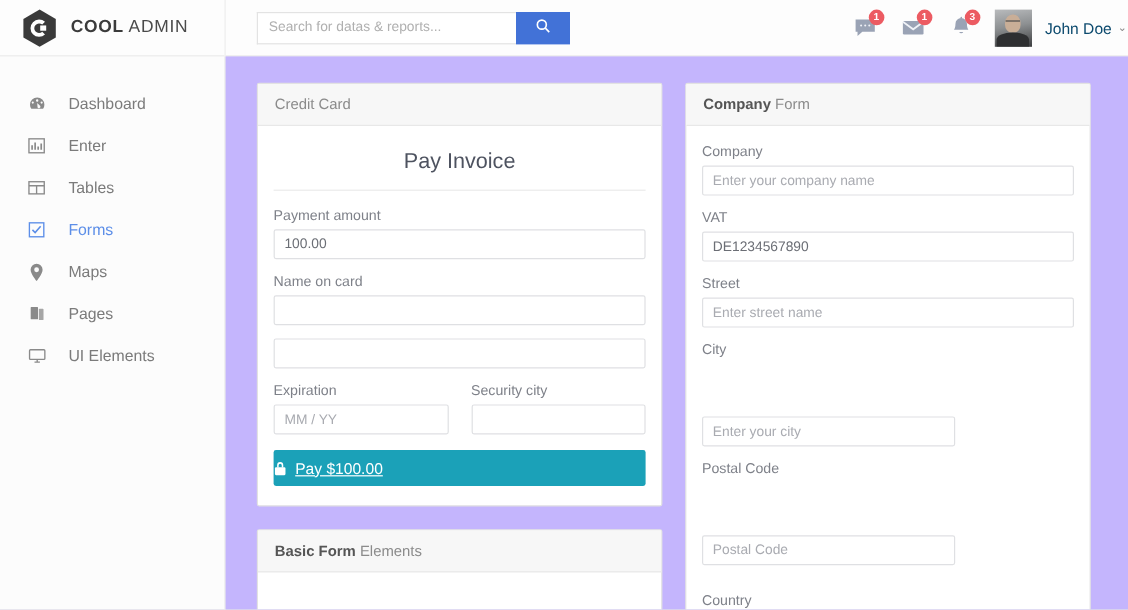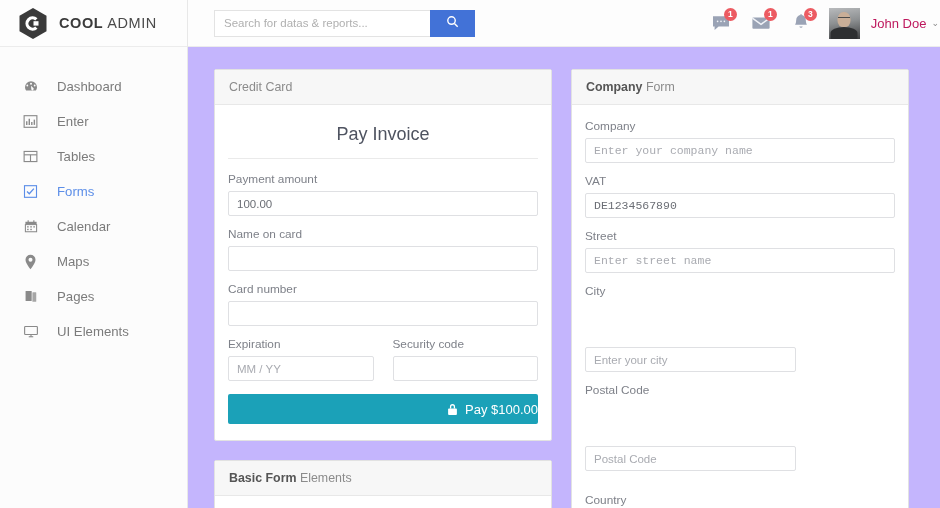--- a/index.html
+++ b/index.html
@@ -113,21 +113,21 @@
     width: 27px; height: 12px; border-radius: 50% 50% 0 0;
     background: #2e2f31;
   }
   .avatar .glasses {
     position: absolute; left: 50%; top: 9px;
     transform: translateX(-50%);
     width: 12px; height: 3px;
     border-top: 1.4px solid #4b4b4b;
   }
   .username {
-    margin-left: 11px; font-size: 13px; color: #be185d; white-space: nowrap;
+    margin-left: 11px; font-size: 13px; color: #0c4a6e; white-space: nowrap;
   }
   .caret { margin-left: 5px; font-size: 9px; color: #8a8a8a; }
 
   
   .content {
     flex: 1; overflow: hidden;
     background: #c4b5fd;
     padding: 22px 44px 0 26px;
   }
   .grid {
@@ -173,31 +173,32 @@
     outline: none;
   }
   .finput::placeholder { color: #a9abb1; }
   .row2 { display: flex; gap: 19px; }
   .row2 .field { flex: 1; margin-bottom: 13px; }
   .pay-btn {
     width: 100%; height: 30px;
     background: #1ba1b8; border: none; border-radius: 2px;
     color: #fff; font-size: 13px;
     font-family: "Liberation Sans", sans-serif;
-    display: flex; align-items: center; justify-content: flex-end; gap: 7px;
+    display: flex; align-items: center; justify-content: flex-start; gap: 7px;
     cursor: pointer;
+    text-decoration: underline;
   }
   .pay-btn svg { display: block; }
 
   
   .cf-body { padding: 14px 13px 20px 13px; }
   .cf-field { margin-bottom: 11px; }
   .cf-field.gap { margin-top: 22px; }
   .w-narrow { width: 68%; margin-top: 44px; }
-  .w-full { width: 100%; font-family: Liberation Mono, monospace; }
+  .w-full { width: 100%; }
 </style>
 </head>
 <body>
 
 <div class="app">
 
   <aside class="sidebar">
     <div class="logo-bar">
       <div class="hexagon">
         <svg width="30" height="33" viewBox="0 0 30 33">
@@ -249,36 +250,20 @@
       <div class="nav-item active">
         <span class="nav-icon">
           <svg width="15" height="15" viewBox="0 0 16 16" fill="none" stroke="#5c8ee8" stroke-width="1.2">
             <rect x="1.6" y="1.8" width="12.8" height="12.4"></rect>
             <polyline points="4.3,8.1 6.7,10.4 11.6,4.9" stroke-width="1.4"></polyline>
           </svg>
         </span>
         <span>Forms</span>
       </div>
 
-      <div class="nav-item">
-        <span class="nav-icon">
-          <svg width="14" height="15" viewBox="0 0 16 16" fill="#8a8a8a">
-            <rect x="1.6" y="2.6" width="12.8" height="2.6"></rect>
-            <rect x="1.6" y="5.8" width="12.8" height="8.2" fill="none" stroke="#8a8a8a" stroke-width="1.2"></rect>
-            <rect x="3.6" y="7.6" width="1.7" height="1.6"></rect>
-            <rect x="7.2" y="7.6" width="1.7" height="1.6"></rect>
-            <rect x="10.7" y="7.6" width="1.7" height="1.6"></rect>
-            <rect x="3.6" y="10.6" width="1.7" height="1.6"></rect>
-            <rect x="7.2" y="10.6" width="1.7" height="1.6"></rect>
-            <rect x="4.1" y="0.9" width="1.3" height="2.4"></rect>
-            <rect x="10.6" y="0.9" width="1.3" height="2.4"></rect>
-          </svg>
-        </span>
-        <span>Calendar</span>
-      </div>
 
       <div class="nav-item">
         <span class="nav-icon">
           <svg width="13" height="16" viewBox="0 0 13 16" fill="#8a8a8a">
             <path d="M6.5 0.8a5 5 0 0 0-5 5c0 3.6 5 9.4 5 9.4s5-5.8 5-9.4a5 5 0 0 0-5-5zm0 7a2 2 0 1 1 0-4 2 2 0 0 1 0 4z"></path>
           </svg>
         </span>
         <span>Maps</span>
       </div>
 
@@ -377,31 +362,30 @@
                 <label class="flabel">Payment amount</label>
                 <input class="finput" type="text" value="100.00" style="">
               </div>
 
               <div class="field">
                 <label class="flabel">Name on card</label>
                 <input class="finput" type="text" value="" style="">
               </div>
 
               <div class="field">
-                <label class="flabel">Card number</label>
                 <input class="finput" type="text" value="" style="">
               </div>
 
               <div class="row2">
                 <div class="field">
                   <label class="flabel">Expiration</label>
                   <input class="finput" type="text" placeholder="MM / YY" style="">
                 </div>
                 <div class="field">
-                  <label class="flabel">Security code</label>
+                  <label class="flabel">Security city</label>
                   <input class="finput" type="text" value="" style="">
                 </div>
               </div>
 
               <button class="pay-btn">
                 <span>
                   <svg width="11" height="13" viewBox="0 0 12 14" fill="#ffffff">
                     <rect x="1.2" y="5.8" width="9.6" height="7.2" rx="1"></rect>
                     <path d="M3.2 6V3.9a2.8 2.8 0 0 1 5.6 0V6H7.4V3.9a1.4 1.4 0 0 0-2.8 0V6z"></path>
                   </svg>

